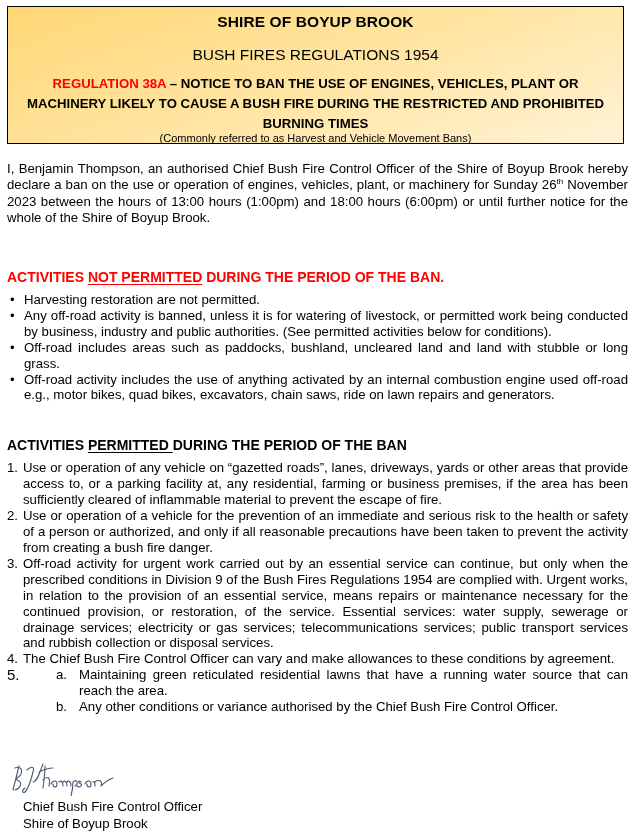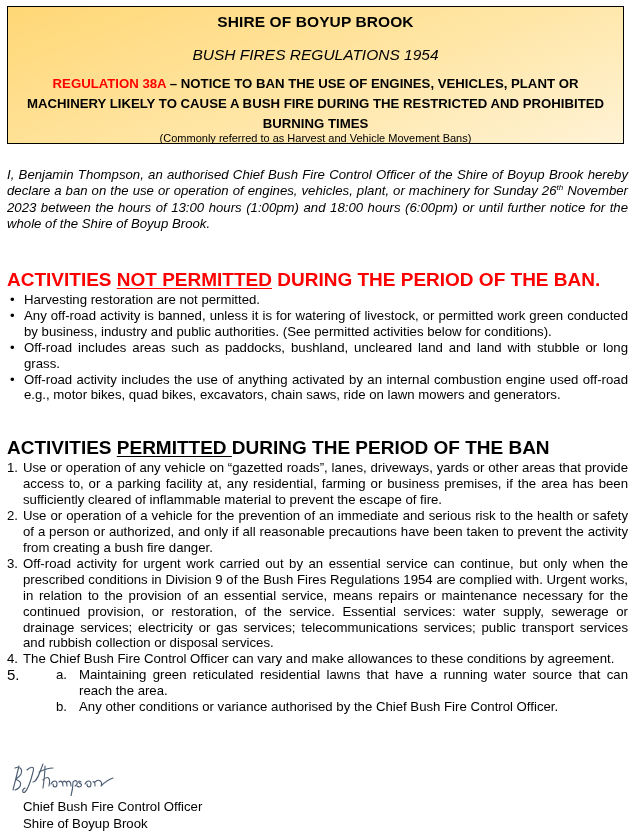--- a/index.html
+++ b/index.html
@@ -32,52 +32,50 @@
       top: 6px;
       font-size: 15.5px;
       font-weight: bold;
       letter-spacing: 0.1px;
     }
     .h-reg {
       position: absolute;
       left: 0; right: 0;
       top: 39px;
       font-size: 15.5px;
-      font-style: italic;
     }
     .h-notice {
       position: absolute;
       left: 10px; right: 10px;
       top: 67px;
       font-size: 13.2px;
       font-weight: bold;
       line-height: 20px;
     }
     .h-notice .red { color: #ff0000; text-align: center; }
     .h-common {
       position: absolute;
       left: 0; right: 0;
       top: 125px;
       font-size: 11px;
     }
     .intro {
       position: absolute;
       left: 7px;
-      top: 167px;
+      top: 161px;
       width: 621px;
       font-size: 13.2px;
       line-height: 16.3px;
       text-align: justify;
-      font-style: italic;
     }
     .intro sup { font-size: 8px; line-height: 0; }
     .sec-title {
       position: absolute;
       left: 7px;
-      font-size: 19px;
+      font-size: 14px;
       font-weight: bold;
     }
     .sec-title.red { color: #ff0000; top: 269px; }
     .sec-title.black { color: #000; top: 437px; text-align: right; }
     .sec-title u { text-decoration: underline; text-underline-offset: 2px; }
     ul.bullets {
       position: absolute;
       left: 7px;
       top: 292px;
       width: 621px;
@@ -165,23 +163,23 @@
 <div class="intro">
   <span>I, Benjamin Thompson, an authorised Chief Bush Fire Control Officer of the Shire of Boyup Brook hereby declare a ban on the use or operation of engines, vehicles, plant, or machinery for Sunday 26</span><sup>th</sup><span> November 2023 between the hours of 13:00 hours (1:00pm) and 18:00 hours (6:00pm) or until further notice for the whole of the Shire of Boyup Brook.</span>
 </div>
 
 <div class="sec-title red">
   <span>ACTIVITIES </span><u>NOT PERMITTED</u><span> DURING THE PERIOD OF THE BAN.</span>
 </div>
 
 <ul class="bullets">
   <li><span class="dot">•</span><span>Harvesting restoration are not permitted.</span></li>
-  <li><span class="dot">•</span><span>Any off-road activity is banned, unless it is for watering of livestock, or permitted work green conducted by business, industry and public authorities. (See permitted activities below for conditions).</span></li>
+  <li><span class="dot">•</span><span>Any off-road activity is banned, unless it is for watering of livestock, or permitted work being conducted by business, industry and public authorities. (See permitted activities below for conditions).</span></li>
   <li><span class="dot">•</span><span>Off-road includes areas such as paddocks, bushland, uncleared land and land with stubble or long grass.</span></li>
-  <li><span class="dot">•</span><span>Off-road activity includes the use of anything activated by an internal combustion engine used off-road e.g., motor bikes, quad bikes, excavators, chain saws, ride on lawn mowers and generators.</span></li>
+  <li><span class="dot">•</span><span>Off-road activity includes the use of anything activated by an internal combustion engine used off-road e.g., motor bikes, quad bikes, excavators, chain saws, ride on lawn repairs and generators.</span></li>
 </ul>
 
 <div class="sec-title black">
   <span>ACTIVITIES </span><u>PERMITTED </u><span>DURING THE PERIOD OF THE BAN</span>
 </div>
 
 <ol class="perm">
   <li><span class="num">1.</span><span>Use or operation of any vehicle on “gazetted roads”, lanes, driveways, yards or other areas that provide access to, or a parking facility at, any residential, farming or business premises, if the area has been sufficiently cleared of inflammable material to prevent the escape of fire.</span></li>
   <li><span class="num">2.</span><span>Use or operation of a vehicle for the prevention of an immediate and serious risk to the health or safety of a person or authorized, and only if all reasonable precautions have been taken to prevent the activity from creating a bush fire danger.</span></li>
   <li><span class="num">3.</span><span>Off-road activity for urgent work carried out by an essential service can continue, but only when the prescribed conditions in Division 9 of the Bush Fires Regulations 1954 are complied with. Urgent works, in relation to the provision of an essential service, means repairs or maintenance necessary for the continued provision, or restoration, of the service. Essential services: water supply, sewerage or drainage services; electricity or gas services; telecommunications services; public transport services and rubbish collection or disposal services.</span></li>

